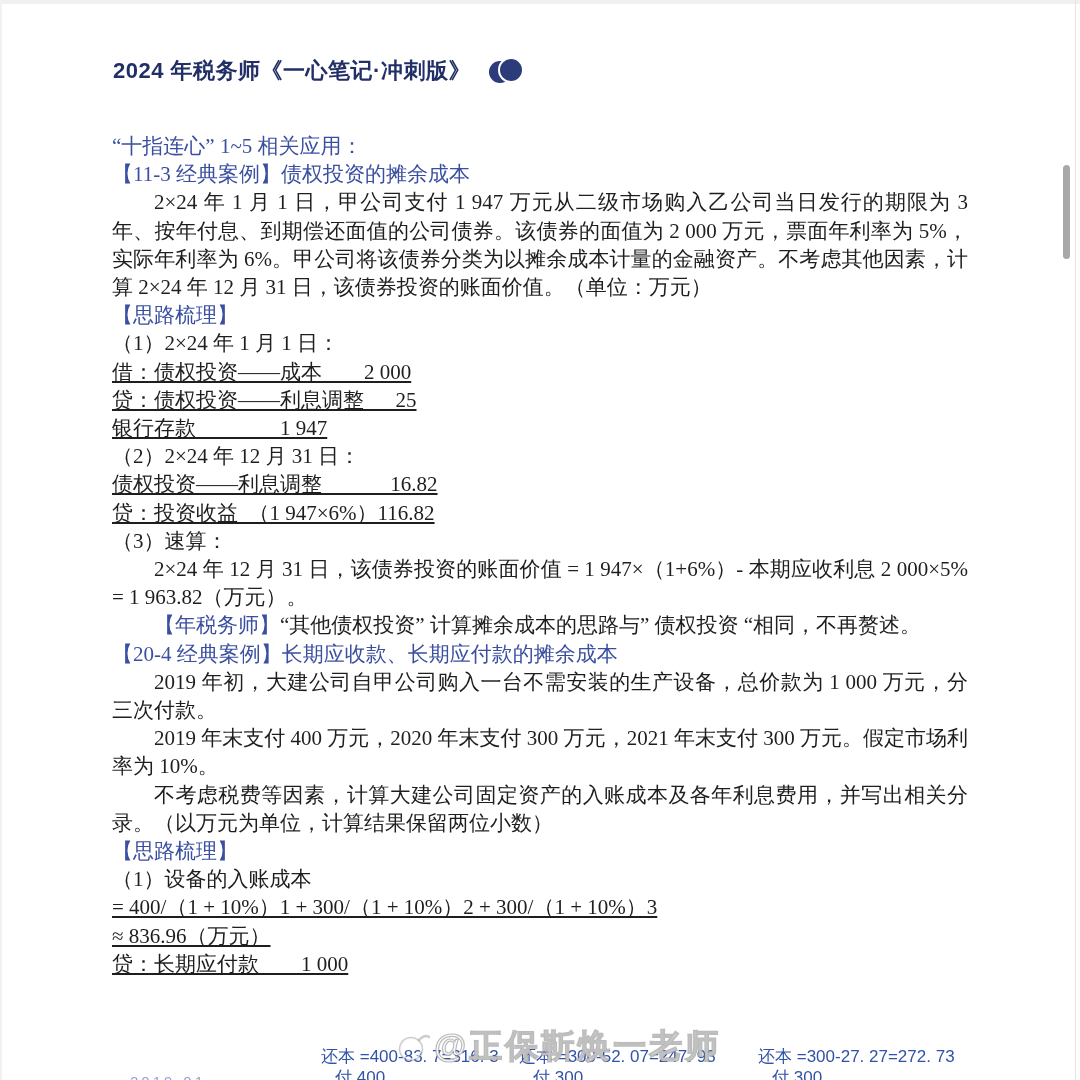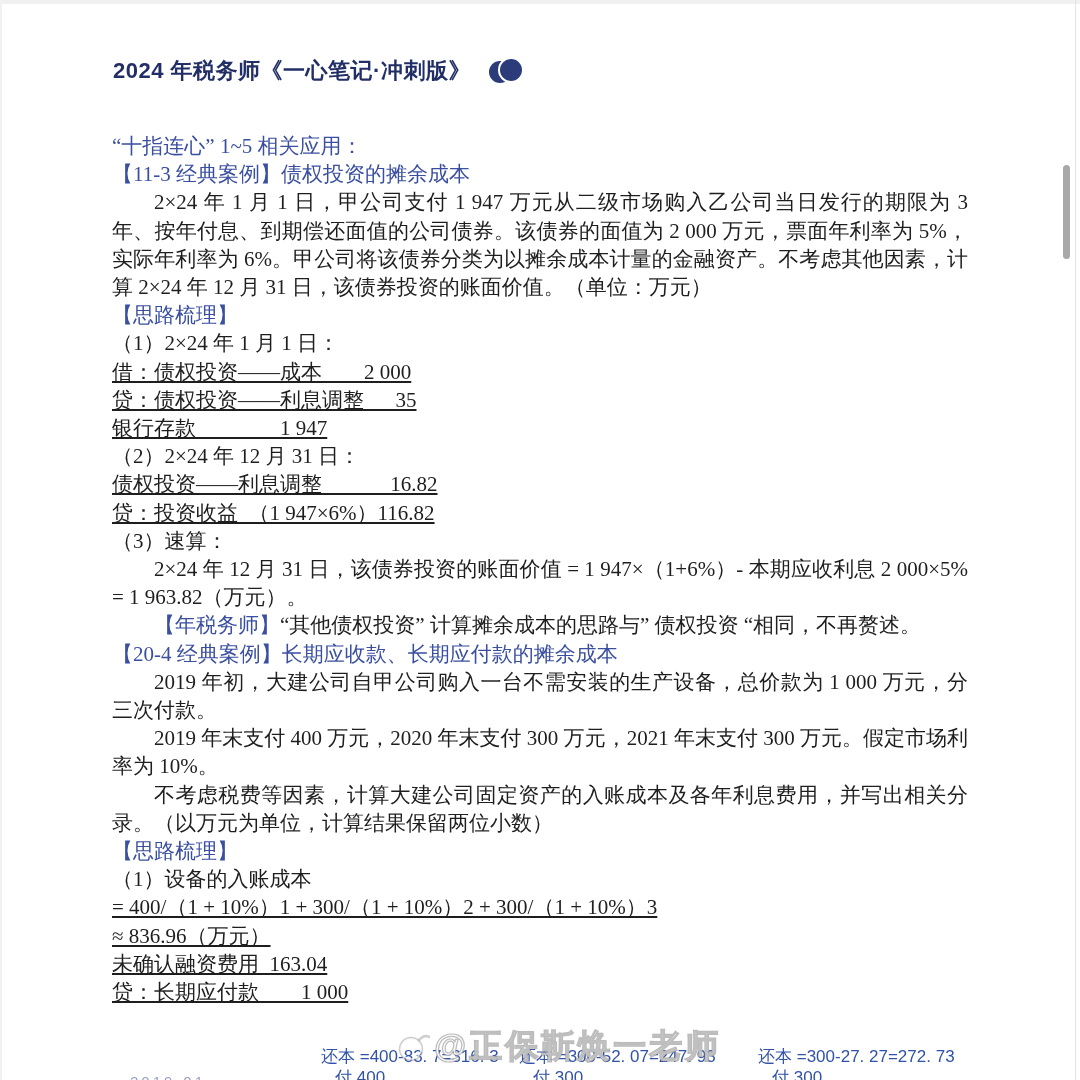--- a/index.html
+++ b/index.html
@@ -68,42 +68,41 @@
 
   <div class="content">
     <p class="blue mh">“十指连心” 1~5 相关应用：</p>
 
     <p class="blue mh">【11-3 经典案例】债权投资的摊余成本</p>
     <p class="ind2em">2×24 年 1 月 1 日，甲公司支付 1 947 万元从二级市场购入乙公司当日发行的期限为 3 年、按年付息、到期偿还面值的公司债券。该债券的面值为 2 000 万元，票面年利率为 5%，实际年利率为 6%。甲公司将该债券分类为以摊余成本计量的金融资产。不考虑其他因素，计算 2×24 年 12 月 31 日，该债券投资的账面价值。（单位：万元）</p>
 
     <p class="blue ms">【思路梳理】</p>
     <p class="ms">（1）2×24 年 1 月 1 日：</p>
     <p class="jl i1">借：债权投资——成本        2 000</p>
-    <p class="jl i2">贷：债权投资——利息调整      35</p>
+    <p class="jl i2">贷：债权投资——利息调整      25</p>
     <p class="jl i3">银行存款                1 947</p>
 
     <p class="ms">（2）2×24 年 12 月 31 日：</p>
     <p class="jl i2">债权投资——利息调整             16.82</p>
     <p class="jl i2">贷：投资收益  （1 947×6%）116.82</p>
 
     <p class="ms">（3）速算：</p>
     <p class="ind2em">2×24 年 12 月 31 日，该债券投资的账面价值 = 1 947×（1+6%）- 本期应收利息 2 000×5% = 1 963.82（万元）。</p>
 
     <p class="ind2em"><span class="blue">【年税务师】</span><span>“其他债权投资” 计算摊余成本的思路与” 债权投资 “相同，不再赘述。</span></p>
 
     <p class="blue mh">【20-4 经典案例】长期应收款、长期应付款的摊余成本</p>
     <p class="ind2em">2019 年初，大建公司自甲公司购入一台不需安装的生产设备，总价款为 1 000 万元，分三次付款。</p>
     <p class="ind2em">2019 年末支付 400 万元，2020 年末支付 300 万元，2021 年末支付 300 万元。假定市场利率为 10%。</p>
     <p class="ind2em">不考虑税费等因素，计算大建公司固定资产的入账成本及各年利息费用，并写出相关分录。（以万元为单位，计算结果保留两位小数）</p>
 
     <p class="blue ms">【思路梳理】</p>
     <p class="ms">（1）设备的入账成本</p>
     <p class="jl i1">= 400/（1 + 10%）1 + 300/（1 + 10%）2 + 300/（1 + 10%）3</p>
     <p class="jl i1">≈ 836.96（万元）</p>
-    <p class="jl i2">未确认融资费用  163.04</p>
     <p class="jl i2">贷：长期应付款        1 000</p>
   </div>
 
   <div class="annots">
     <div class="annot c1">
       <div class="l1">还本 =400-83. 7=316. 3</div>
       <div class="l2">付 400</div>
     </div>
     <div class="annot c2">
       <div class="l1">还本 =300-52. 07=247. 93</div>

